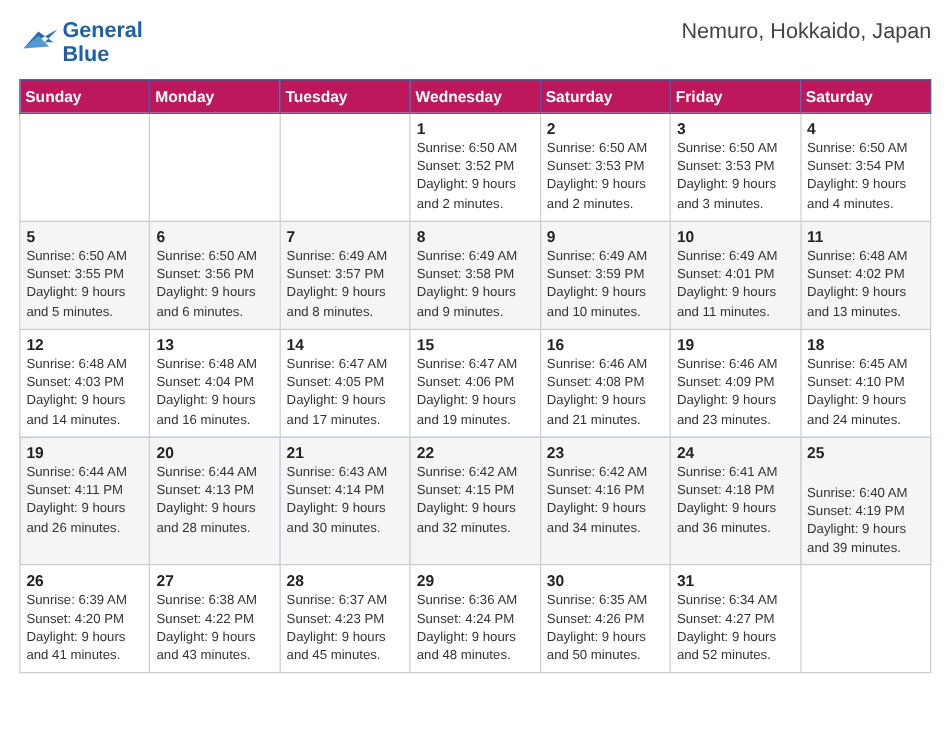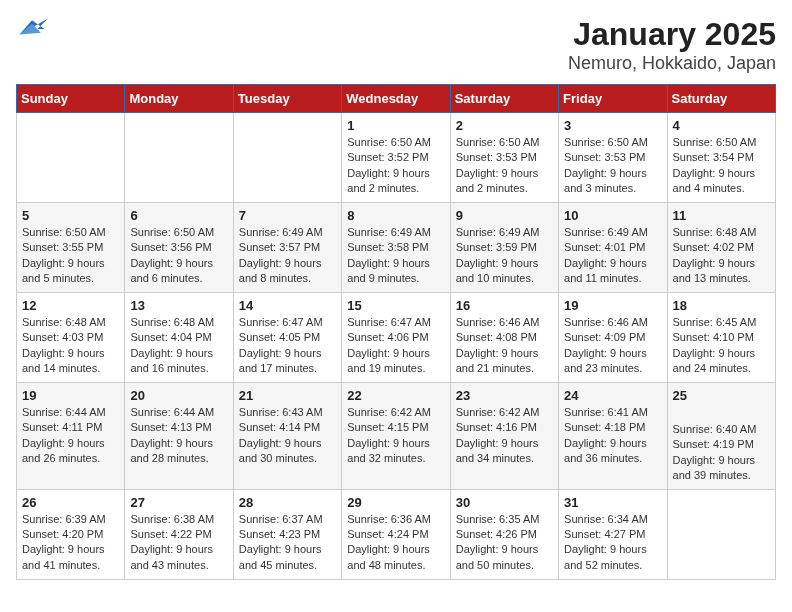--- a/index.html
+++ b/index.html
@@ -45,21 +45,21 @@
     .calendar-subtitle {
       font-size: 18px;
       color: #444;
     }
     .calendar {
       width: 100%;
       border-collapse: collapse;
       table-layout: fixed;
     }
     .calendar th {
-      background: #b91c1c;
+      background: #be185d;
       color: #fff;
       font-size: 13px;
       font-weight: bold;
       padding: 6px 4px;
       text-align: left;
       border: 1px solid #2a6db5;
     }
     .calendar td {
       border: 1px solid #ccc;
       vertical-align: top;
@@ -89,23 +89,26 @@
   </style>
 </head>
 <body>
 
 <div class="header">
   <div class="logo">
     <svg class="logo-bird" viewBox="0 0 36 30" xmlns="http://www.w3.org/2000/svg">
       <polygon points="4,20 18,4 32,14 24,14 36,2" fill="#2a6db5"></polygon>
       <polygon points="4,20 18,8 28,18" fill="#5599d4"></polygon>
     </svg>
+    <div class="logo-text">
+      <div><span>General</span></div>
+      <div><span>Blue</span></div>
+    </div>
   </div>
   <div class="title-block">
-    <div class="calendar-title">January 2025</div>
     <div class="calendar-subtitle">Nemuro, Hokkaido, Japan</div>
   </div>
 </div>
 
 <table class="calendar">
   <thead>
     <tr>
     <th>Sunday</th>
         <th>Monday</th>
         <th>Tuesday</th>

